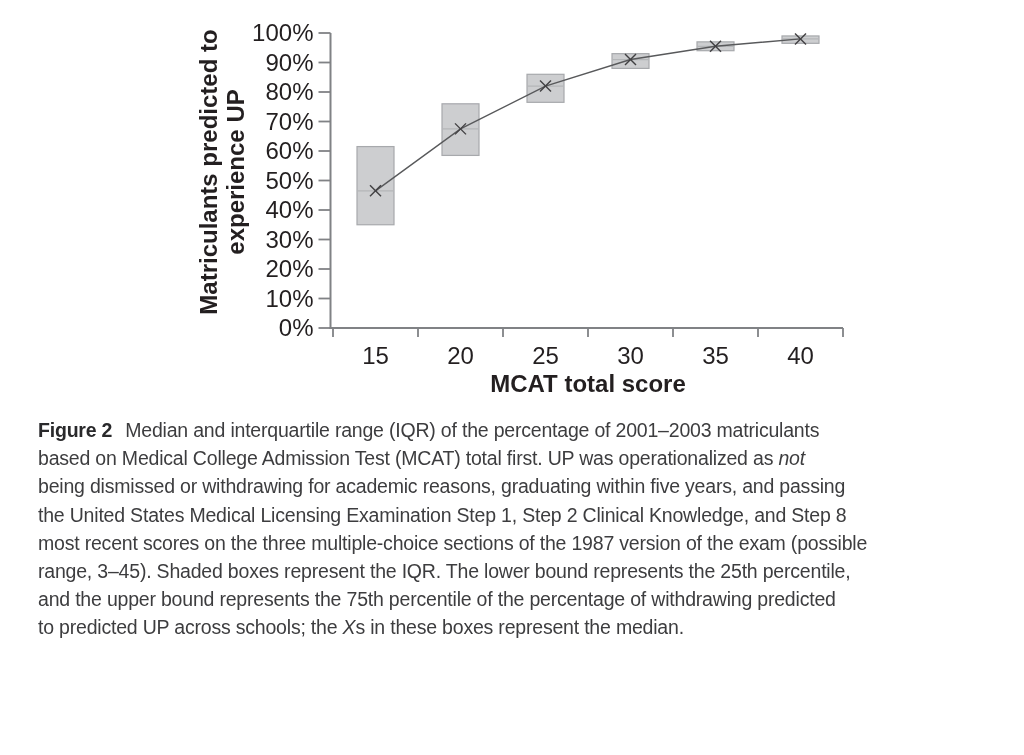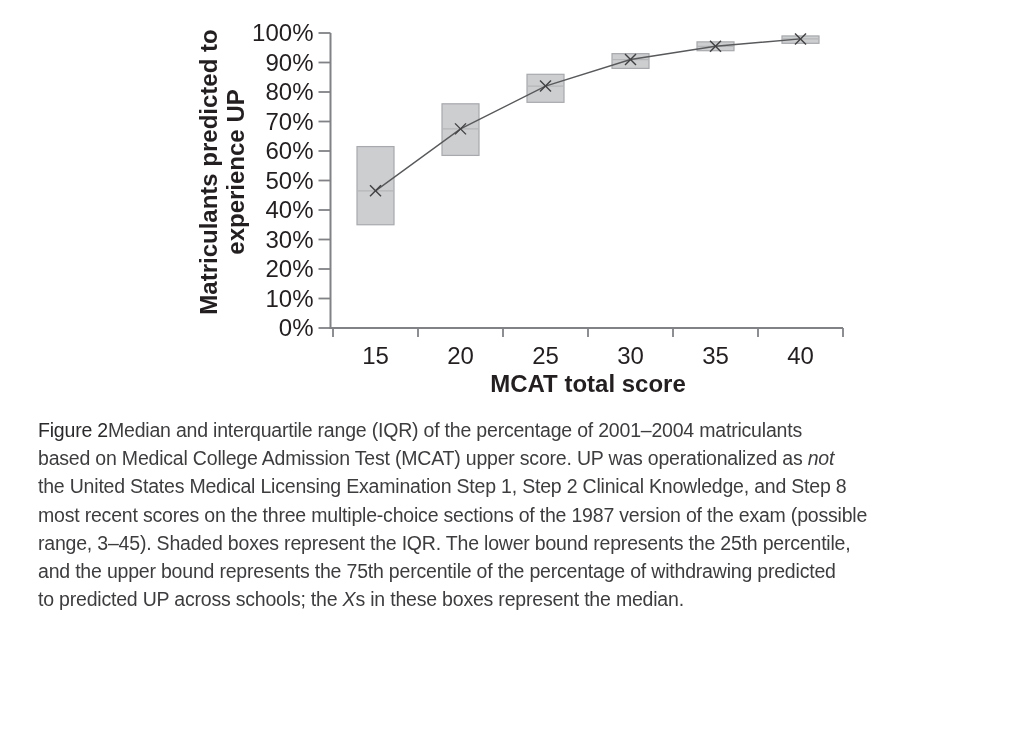--- a/index.html
+++ b/index.html
@@ -7,21 +7,21 @@
     position:relative; width:1024px; height:755px; background:#ffffff;
     font-family:"Liberation Sans", sans-serif; overflow:hidden;
   }
   .chart-wrap { position:absolute; left:0; top:0; width:1024px; height:410px; }
   .caption {
     position:absolute; left:38px; top:416px; width:975px;
     color:#3d3d3f; font-size:19.5px; line-height:28.2px;
     letter-spacing:-0.2px; white-space:nowrap;
   }
   .cap-line { height:28.2px; }
-  .seg-lab { font-weight:normal; color:#29292b; }
+  .seg-lab { font-weight:bold; color:#29292b; margin-right:13px; }
   .seg-i { font-style:italic;text-align:right; }
   svg text { font-family:"Liberation Sans", sans-serif; }
 </style>
 </head>
 <body>
 
 <div class="page">
   <div class="chart-wrap">
     <svg width="1024" height="410" viewBox="0 0 1024 410" xmlns="http://www.w3.org/2000/svg">
         <line x1="330.5" y1="33" x2="330.5" y2="329" stroke="#808285" stroke-width="2"></line>
@@ -85,21 +85,22 @@
         <line x1="540" y1="91.6" x2="551" y2="80.6" stroke="#414042" stroke-width="1.4"></line>
         <line x1="625" y1="54.05000000000001" x2="636" y2="65.05000000000001" stroke="#414042" stroke-width="1.4"></line>
         <line x1="625" y1="65.05000000000001" x2="636" y2="54.05000000000001" stroke="#414042" stroke-width="1.4"></line>
         <line x1="710" y1="40.77499999999998" x2="721" y2="51.77499999999998" stroke="#414042" stroke-width="1.4"></line>
         <line x1="710" y1="51.77499999999998" x2="721" y2="40.77499999999998" stroke="#414042" stroke-width="1.4"></line>
         <line x1="795" y1="33.39999999999998" x2="806" y2="44.39999999999998" stroke="#414042" stroke-width="1.4"></line>
         <line x1="795" y1="44.39999999999998" x2="806" y2="33.39999999999998" stroke="#414042" stroke-width="1.4"></line>
       </svg>
   </div>
   <div class="caption">
-      <div class="cap-line"><span class="seg-lab">Figure 2</span><span>Median and interquartile range (IQR) of the percentage of 2001–2004 matriculants</span></div>
-      <div class="cap-line"><span>based on Medical College Admission Test (MCAT) upper score. UP was operationalized as </span><span class="seg-i">not</span></div>
+      <div class="cap-line"><span class="seg-lab">Figure 2</span><span>Median and interquartile range (IQR) of the percentage of 2001–2003 matriculants</span></div>
+      <div class="cap-line"><span>based on Medical College Admission Test (MCAT) total first. UP was operationalized as </span><span class="seg-i">not</span></div>
+      <div class="cap-line"><span>being dismissed or withdrawing for academic reasons, graduating within five years, and passing</span></div>
       <div class="cap-line"><span>the United States Medical Licensing Examination Step 1, Step 2 Clinical Knowledge, and Step 8</span></div>
       <div class="cap-line"><span>most recent scores on the three multiple-choice sections of the 1987 version of the exam (possible</span></div>
       <div class="cap-line"><span>range, 3–45). Shaded boxes represent the IQR. The lower bound represents the 25th percentile,</span></div>
       <div class="cap-line"><span>and the upper bound represents the 75th percentile of the percentage of withdrawing predicted</span></div>
       <div class="cap-line"><span>to predicted UP across schools; the </span><span class="seg-i">X</span><span>s in these boxes represent the median.</span></div>
     </div>
 </div>
 
 </body></html>

